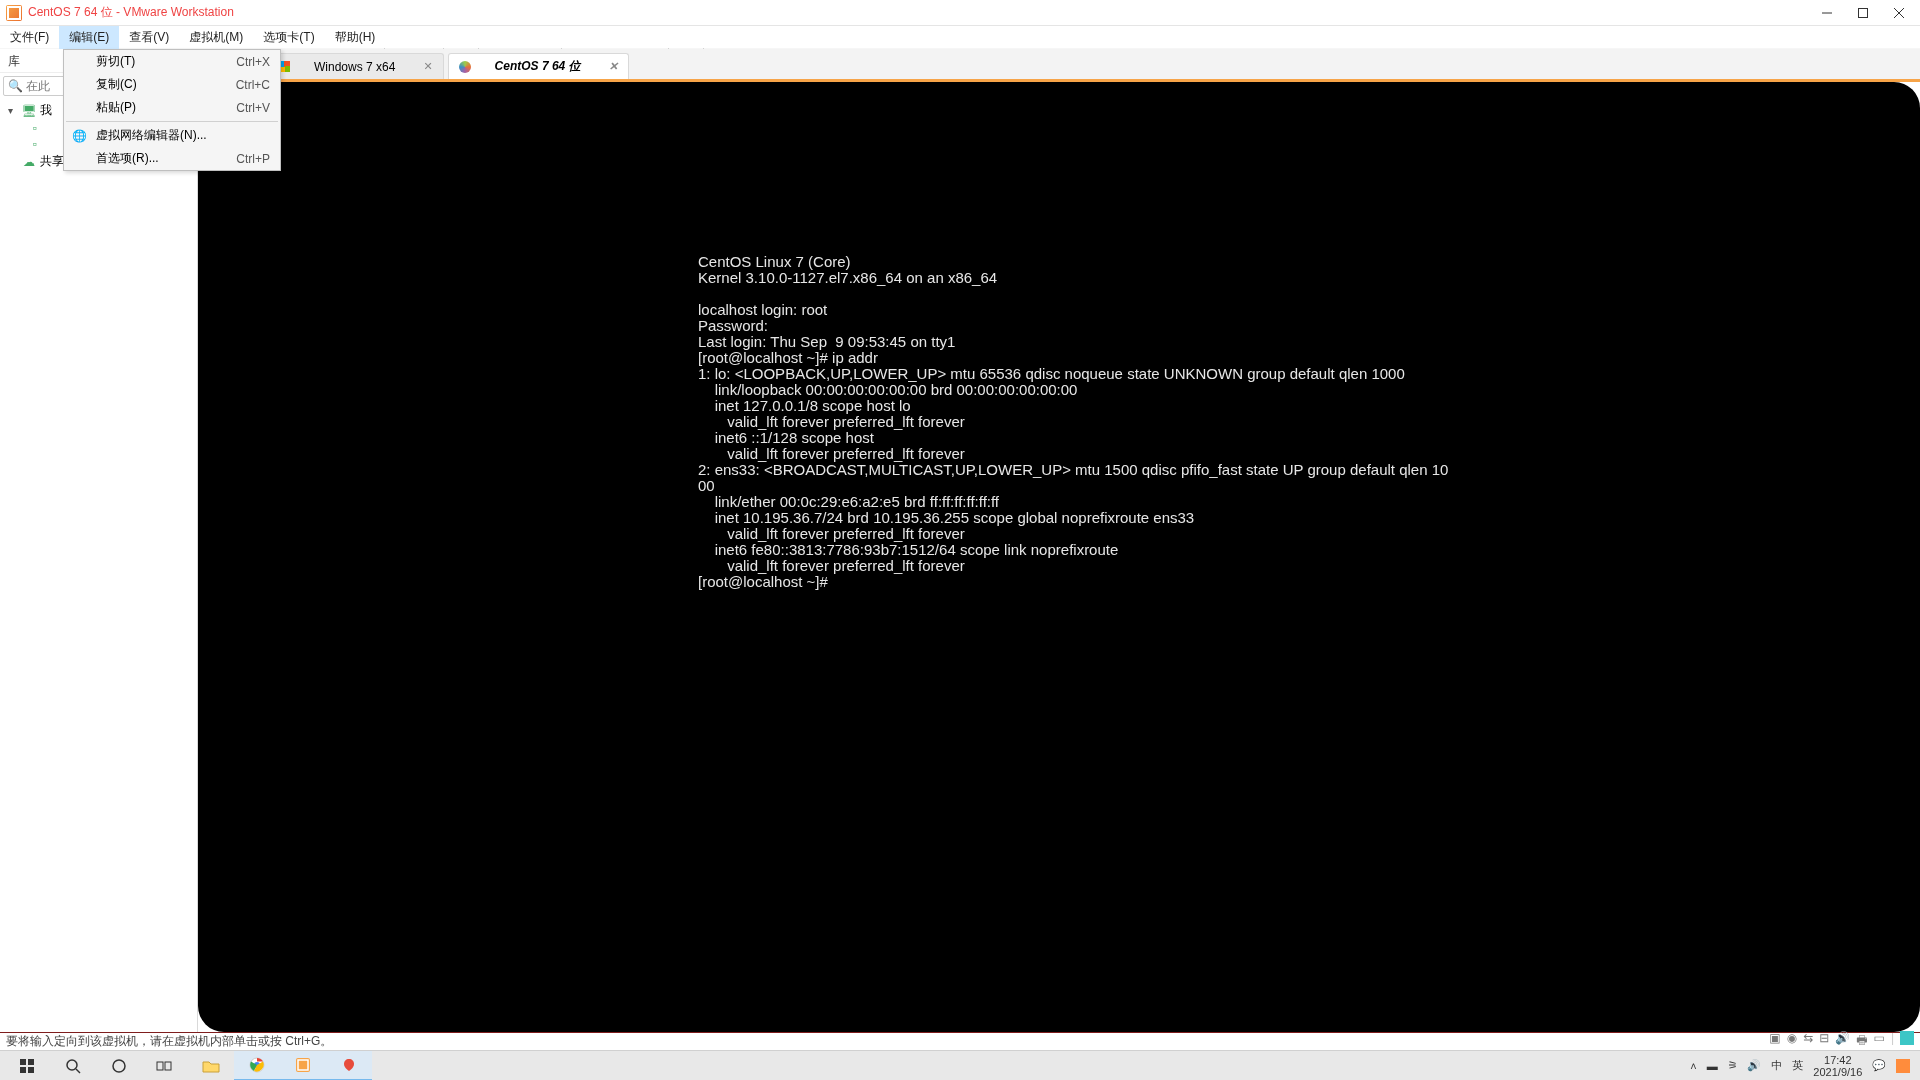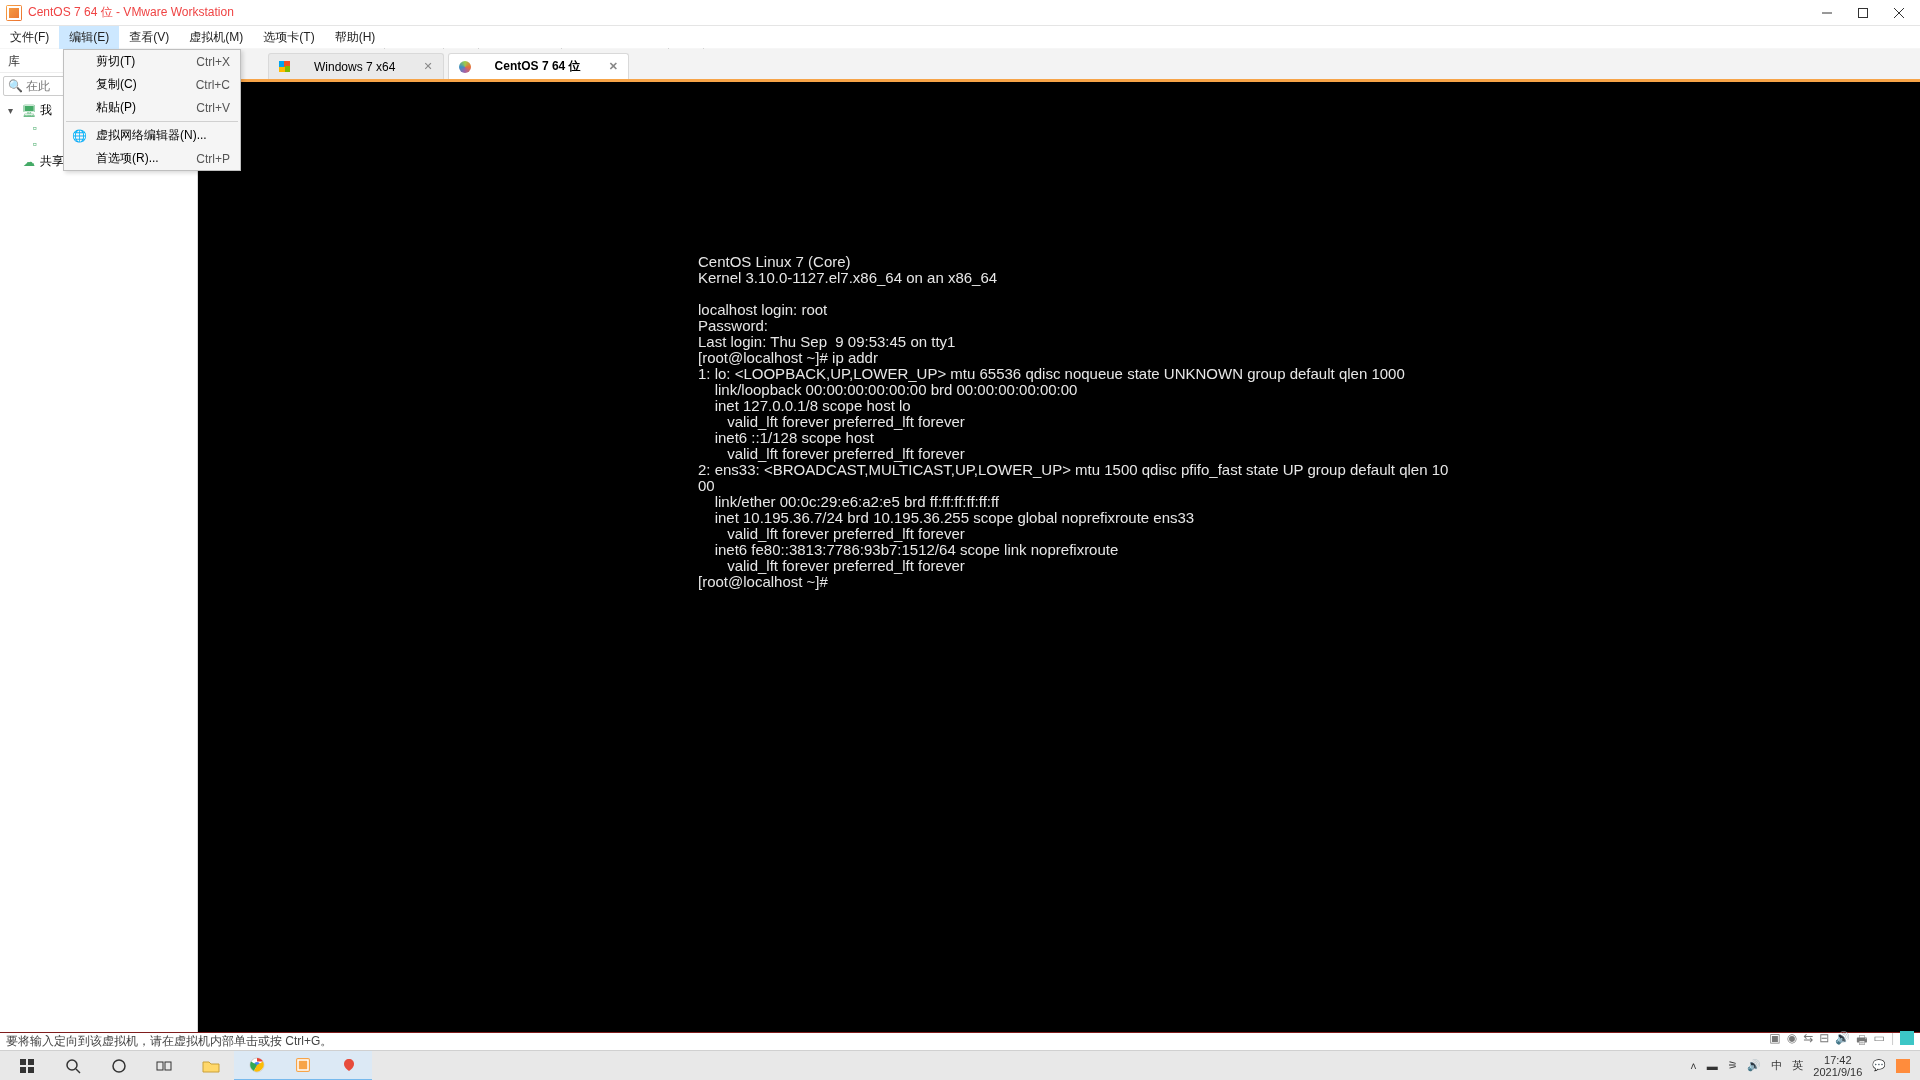--- a/index.html
+++ b/index.html
@@ -39,31 +39,31 @@
 .sidebar .tree .node { display: flex; align-items: center; padding: 1px 4px 1px 8px; gap: 4px; cursor:pointer; white-space:nowrap;}
 .sidebar .tree .node.l1 { padding-left: 8px; }
 .sidebar .tree .node.l2 { padding-left: 28px; }
 .sidebar .tree .twisty { width:10px; color:#555; font-size:10px;}
 .sidebar .tree .ticon { width:14px; height:14px; display:inline-flex; align-items:center; justify-content:center; color:#4a6; }
 
 
 .content { flex: 1; display: flex; flex-direction: column; background: #fff; }
 .tabstrip { height: 33px; background: #f3f3f3; border-bottom: 3px solid #f7a448; display: flex; align-items: flex-end; padding-left: 70px; gap: 4px; }
 .tab { height: 26px; padding: 0 10px; display: flex; align-items: center; gap: 24px; font-size: 12px; background: #eaeaea; border: 1px solid #d9d9d9; border-bottom: none; border-radius: 3px 3px 0 0; cursor:pointer;}
-.tab.active { background: #fff; font-weight: bold; }
+.tab.active { background: #fff; font-weight: bold; font-style: italic; }
 .tab .tab-icon { width: 12px; height: 12px; }
 .tab .close { color:#888; font-size:11px; margin-left:4px;}
 .tab .win-logo { background: conic-gradient(#f25022 0 25%, #7fba00 0 50%, #ffb900 0 75%, #00a4ef 0 100%); width:11px; height:11px;}
 .tab .centos-logo { width:12px; height:12px; border-radius:50%; background: conic-gradient(#9ccd4a,#e86e3a,#a661a7,#3c8fc5,#9ccd4a); }
 
-.console { flex:1; background: #000; color: #e6e6e6; font-family: "Consolas","Courier New",monospace; font-size: 15px; line-height: 16px; white-space: pre; padding: 140px 0 0 0; overflow:hidden; position:relative;}
+.console { flex:1; background: #000; color: #e6e6e6; font-family: "Consolas","Courier New",monospace; font-size: 15px; line-height: 16px; white-space: pre; padding: 140px 0 0 0; overflow:hidden; position:relative;border-radius:26px;}
 .console-inner { margin-left: 500px; }
 
 
-.dropdown { position: absolute; top: 49px; left: 63px; width: 178px; background: #f5f5f5; border: 1px solid #bfbfbf; box-shadow: 2px 2px 4px rgba(0,0,0,0.15); font-size: 12px; z-index: 50; }
+.dropdown { position: absolute; top: 49px; left: 63px; width: 218px; background: #f5f5f5; border: 1px solid #bfbfbf; box-shadow: 2px 2px 4px rgba(0,0,0,0.15); font-size: 12px; z-index: 50; }
 .dropdown .ditem { display: flex; align-items: center; padding: 3px 10px 3px 32px; position: relative; cursor:pointer;}
 .dropdown .ditem .shortcut { margin-left: auto; color: #555; }
 .dropdown .dsep { height: 1px; background: #d0d0d0; margin: 2px 2px; }
 .dropdown .ditem .dicon { position:absolute; left:8px; width:16px; height:16px; display:flex; align-items:center; justify-content:center; color:#2a7ab8;}
 .statusbar { position:absolute; bottom:30px; left:0; right:0; height:18px; background:#fff; border-top:1px solid #7f1d1d; font-size:12px; color:#444; display:flex; align-items:center; padding:0 6px;}
 .statusbar .right-icons { margin-left:auto; display:flex; gap:6px; color:#777;}
 .statusbar .right-icons span{ cursor:pointer;}
 
 
 .taskbar { position: absolute; bottom: 0; left: 0; right: 0; height: 30px; background: #e8e8e8; display: flex; align-items: center; padding: 0 4px; border-top:1px solid #d0d0d0;}

